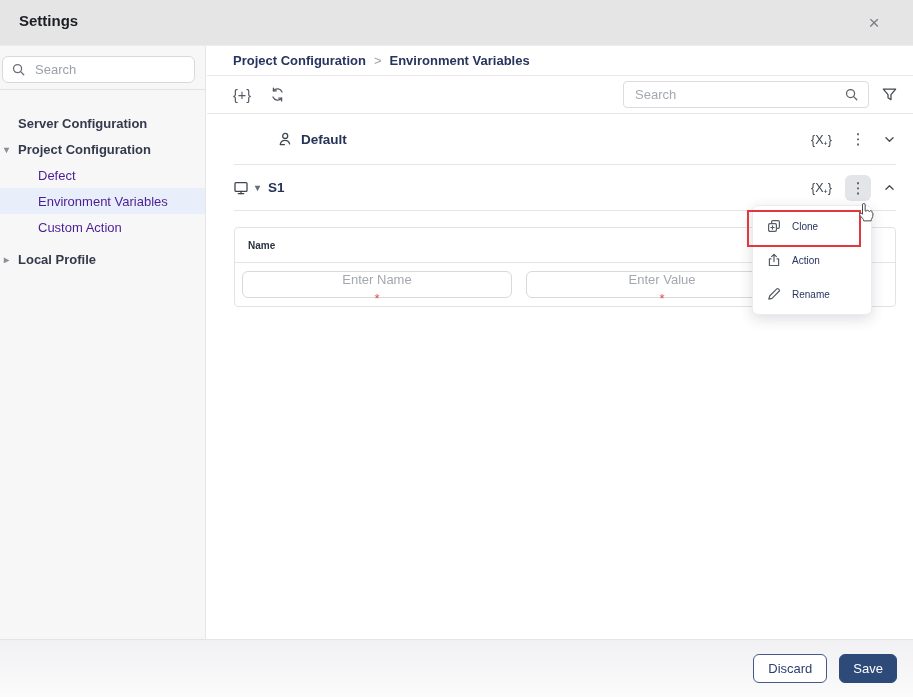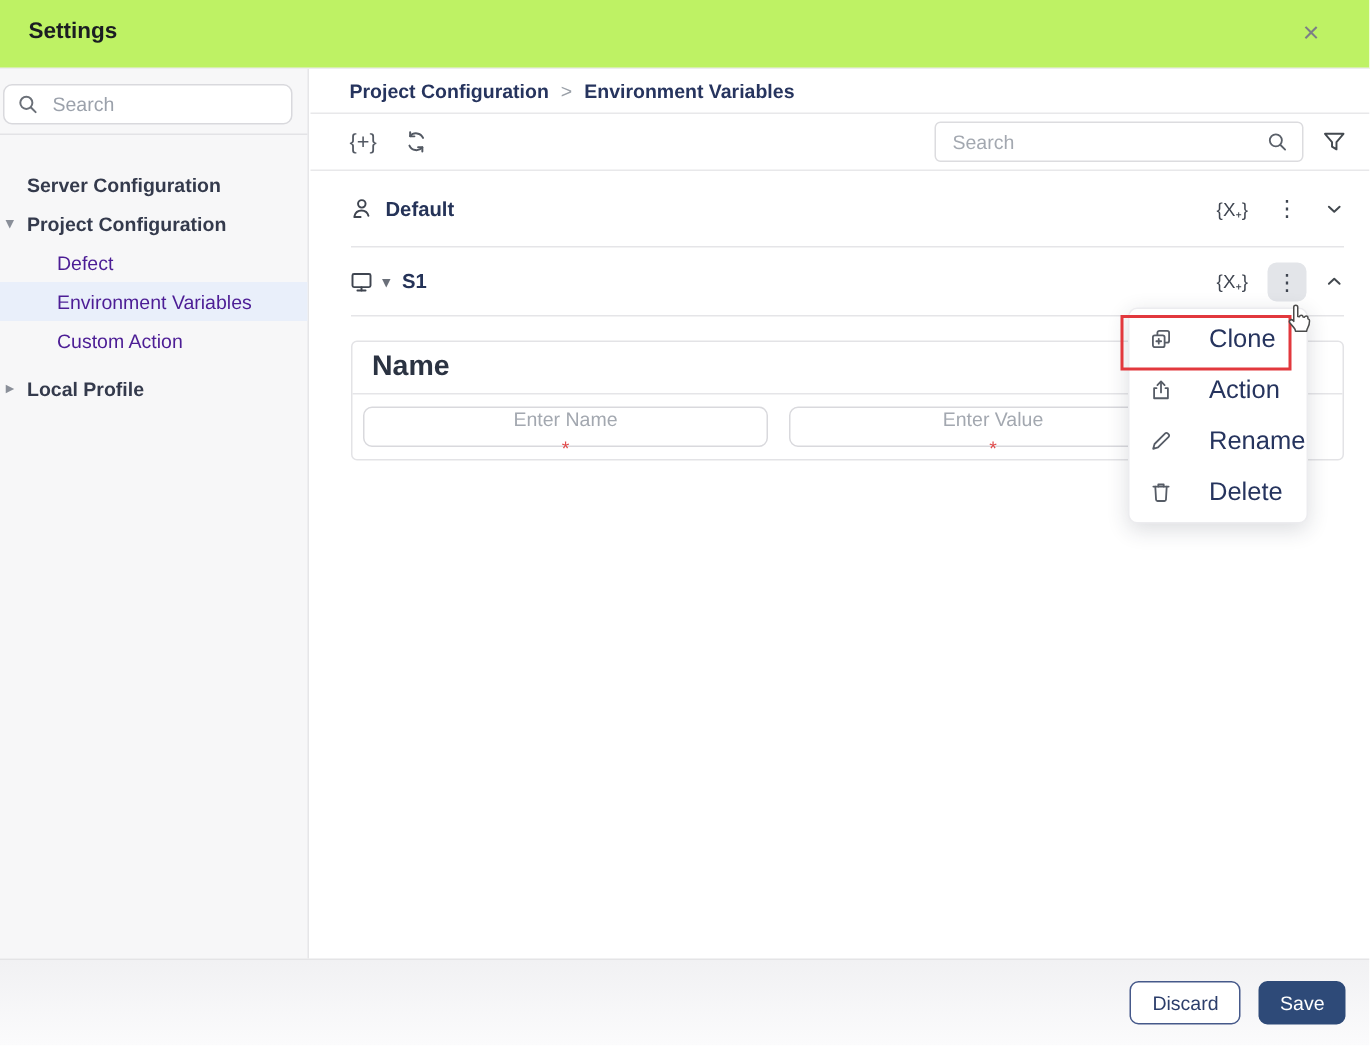--- a/index.html
+++ b/index.html
@@ -4,21 +4,21 @@
 <style>
   html,body{margin:0;padding:0;}
   body{
     width:913px;height:697px;position:relative;overflow:hidden;
     background:#fff;font-family:"Liberation Sans",sans-serif;
     -webkit-font-smoothing:antialiased;
   }
   svg{display:block;}
   .icon{color:#4e545e;}
   
-  .titlebar{position:absolute;left:0;top:0;right:0;height:45px;background:#bef264;border-bottom:1px solid #ededee;}
+  .titlebar{position:absolute;left:0;top:0;right:0;height:45px;background:#e5e5e5;border-bottom:1px solid #ededee;}
   .title{position:absolute;left:19px;top:12px;font-size:15px;font-weight:bold;color:#1b1d22;}
   .close-btn{position:absolute;right:26px;top:9px;font-size:19px;color:#7c7f86;line-height:26px;width:26px;text-align:center;cursor:pointer;background:none;border:none;font-family:inherit;}
   
   .sidebar{position:absolute;left:0;top:46px;width:206px;height:593px;background:#f7f7f8;border-right:1px solid #e6e6e8;box-sizing:border-box;}
   .side-search{position:absolute;left:2px;top:10px;width:193px;height:27px;background:#fff;border:1px solid #d9d9dd;border-radius:6px;display:flex;align-items:center;gap:7px;padding:0 8px;box-sizing:border-box;}
   .side-search input{flex:1;border:none;outline:none;background:transparent;font-size:13px;color:#3a3f48;font-family:inherit;min-width:0;}
   .side-search input::placeholder{color:#9ba1ab;}
   .side-divider{position:absolute;left:0;right:0;top:43px;border:0;border-top:1px solid #e3e3e6;margin:0;}
   .nav{position:absolute;left:0;right:0;top:64px;}
   .nav-item{height:26px;display:flex;align-items:center;font-size:13px;color:#4c1d95;padding-left:38px;position:relative;cursor:pointer;}
@@ -32,42 +32,42 @@
   .crumb-sep{color:#9aa0a8;font-weight:normal;font-size:13px;}
   .toolbar{height:37px;border-bottom:1px solid #e8e8ea;display:flex;align-items:center;padding:0 15px 0 26px;}
   .tool-btn{background:none;border:none;padding:0;cursor:pointer;display:flex;align-items:center;font-family:inherit;}
   .tool-add{font-size:14.5px;color:#535963;margin-right:18px;}
   .toolbar .spacer{flex:1;}
   .tool-search{width:246px;height:27px;border:1px solid #dcdcdf;border-radius:4px;background:#fff;display:flex;align-items:center;padding:0 9px;gap:6px;box-sizing:border-box;margin-right:12px;}
   .tool-search input{flex:1;border:none;outline:none;background:transparent;font-size:13px;color:#3a3f48;font-family:inherit;min-width:0;}
   .tool-search input::placeholder{color:#a3a8b0;}
   
   .group-header{display:flex;align-items:center;padding:0 16px 0 26px;}
-  .group-header.g1{height:50px;}
+  .group-header.g1{height:50px;margin-left:44px;}
   .group-header.g2{height:45px;}
   .group-left{display:flex;align-items:center;gap:8px;font-size:13.5px;font-weight:bold;color:#253358;}
   .group-caret{color:#6a6f79;font-size:10px;margin:0 0 0 -2px;}
   .group-actions{margin-left:auto;display:flex;align-items:center;gap:11px;}
   .varadd{font-size:12.5px;color:#3f4550;background:none;border:none;cursor:pointer;font-family:inherit;padding:0 2px;}
   .kebab{font-size:15px;color:#3f4550;width:26px;height:26px;display:flex;align-items:center;justify-content:center;border-radius:6px;background:none;border:none;cursor:pointer;font-family:inherit;}
   .kebab.active{background:#e3e5e9;}
   .chev{background:none;border:none;padding:0;cursor:pointer;color:#4e545e;display:flex;}
   .inset-divider{border:0;border-top:1px solid #e5e5e8;margin:0 17px 0 27px;}
   
   .table-wrap{margin:16px 17px 0 27px;border:1px solid #e3e3e6;border-radius:4px;background:#fff;}
-  .t-head{display:grid;grid-template-columns:284px 1fr;height:34px;align-items:center;border-bottom:1px solid #e5e5e8;font-size:19px;font-weight:bold;color:#2b3342;}
+  .t-head{display:grid;grid-template-columns:284px 1fr;height:34px;align-items:center;border-bottom:1px solid #e5e5e8;font-size:10px;font-weight:bold;color:#2b3342;}
   .t-head > div{padding-left:13px;}
   .t-body{display:grid;grid-template-columns:284px 1fr;align-items:center;height:43px;}
   .fake-input{margin-left:7px;height:27px;border:1px solid #d9d9dd;border-radius:6px;background:#fff;display:flex;align-items:center;gap:4px;padding:0 11px;box-sizing:border-box;font-size:13px;color:#a3a8b0;cursor:text;flex-direction:column;}
   .fake-input.name{width:270px;}
   .fake-input.value{width:272px;}
   .req{color:#e14b4b;}
   
   .menu{position:absolute;left:545px;top:159px;width:118px;background:#fff;border:1px solid #ececef;border-radius:6px;box-shadow:0 4px 14px rgba(40,45,60,.16);padding:3px 0;z-index:10;}
-  .menu-item{height:34px;display:flex;align-items:center;gap:24px;padding-left:13px;font-size:17px;color:#26345e;cursor:pointer;}
+  .menu-item{height:34px;display:flex;align-items:center;gap:10px;padding-left:13px;font-size:10px;color:#26345e;cursor:pointer;}
   .menu-item .icon{color:#565c66;}
   .red-box{position:absolute;left:540px;top:164px;width:110px;height:33px;border:2px solid #e2383d;z-index:12;pointer-events:none;}
   .cursor-hand{position:absolute;left:648px;top:156px;z-index:13;pointer-events:none;}
   
   .footer{position:absolute;left:0;top:639px;right:0;height:58px;border-top:1px solid #e4e4e6;background:linear-gradient(180deg,#f1f1f3,#fbfbfc);display:flex;align-items:center;justify-content:flex-end;gap:12px;padding-right:16px;box-sizing:border-box;}
   .btn{height:29px;border-radius:6px;font-size:13px;font-family:inherit;cursor:pointer;display:flex;align-items:center;}
   .btn-discard{background:#fff;border:1px solid #46598a;color:#2c3e6b;padding:0 14px;justify-content:center;}
   .btn-save{background:#2e4a78;border:1px solid #2e4a78;color:#fff;padding:0 13px;}
 </style>
 </head>
@@ -252,30 +252,20 @@
       <span>Action</span>
     </div>
     <div class="menu-item">
       <span class="icon">
         <svg width="16" height="16" viewBox="0 0 16 16" fill="none" stroke="#565c66" stroke-width="1.2" stroke-linejoin="round">
             <path d="M2.8 13.2l.9-3.2 7.1-7.1a1.15 1.15 0 0 1 1.63 0l.67.67a1.15 1.15 0 0 1 0 1.63l-7.1 7.1z"></path>
           </svg>
       </span>
       <span>Rename</span>
     </div>
-    <div class="menu-item">
-      <span class="icon">
-        <svg width="16" height="16" viewBox="0 0 16 16" fill="none" stroke="#565c66" stroke-width="1.2" stroke-linecap="round" stroke-linejoin="round">
-            <path d="M2.9 4.4h10.2"></path>
-            <path d="M6.2 4.4V3h3.6v1.4"></path>
-            <path d="M4.2 4.4l.5 8.7a1 1 0 0 0 1 .9h4.6a1 1 0 0 0 1-.9l.5-8.7"></path>
-          </svg>
-      </span>
-      <span>Delete</span>
-    </div>
   </div>
 
   <div class="red-box"></div>
 
   <div class="cursor-hand">
     <svg width="20" height="24" viewBox="0 0 24 28">
       <path fill="#fff" stroke="#4b4b4b" stroke-width="1.2" stroke-linejoin="round" d="M9 3a1.6 1.6 0 0 1 3.2 0v7.4l1.4.2c.1-.7.7-1.2 1.4-1.2.8 0 1.4.6 1.45 1.35l1.15.2c.15-.6.7-1.05 1.35-1.05.8 0 1.4.65 1.4 1.45v.9c.75.15 1.3.8 1.3 1.6-.05 2.3-.5 3.9-1.3 5.2-.7 1.2-1.05 2.2-1.05 3.2H10.4c0-1.2-.5-2.1-1.45-3.15-1-1.1-2.3-2.6-3.1-3.7-.5-.7-.35-1.65.35-2.15.65-.45 1.55-.35 2.1.25l.7.8z"></path>
     </svg>
   </div>
 

